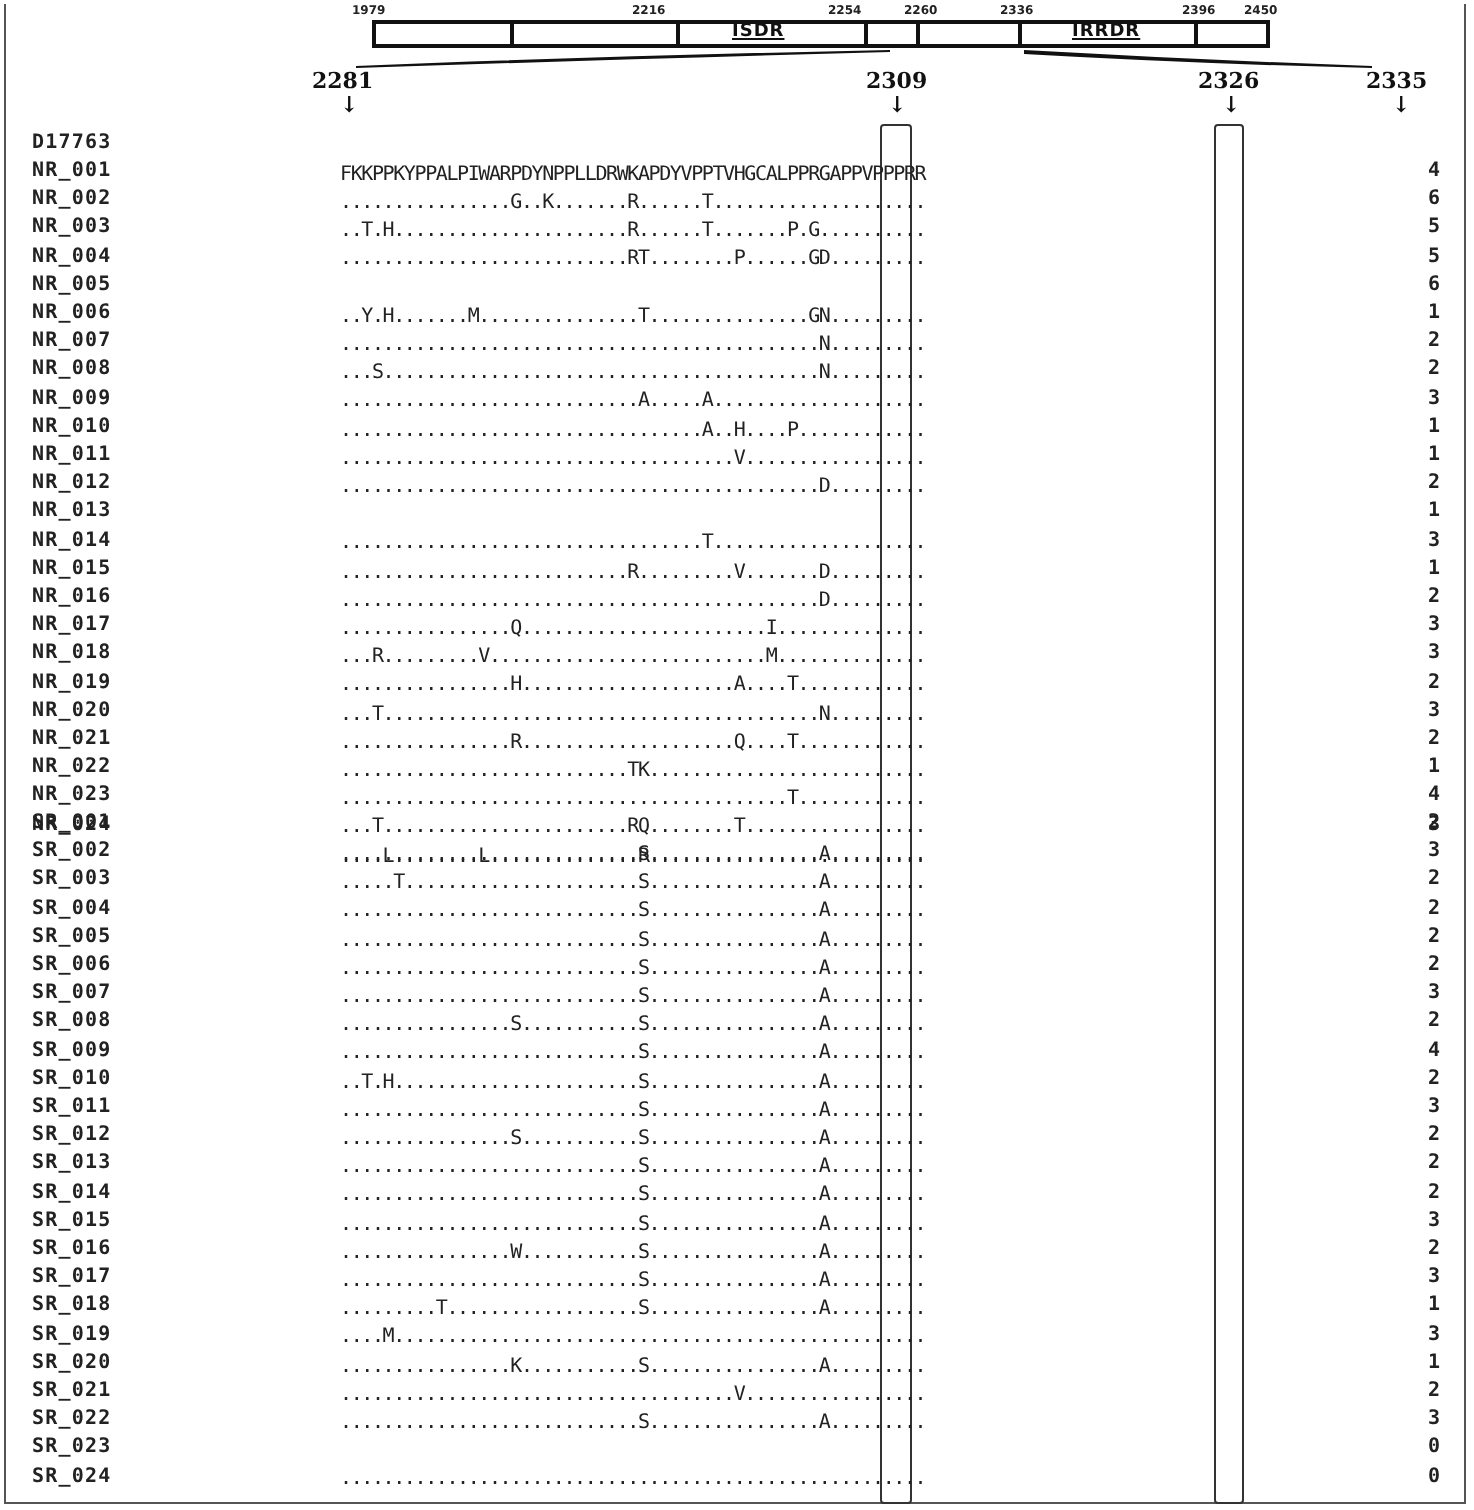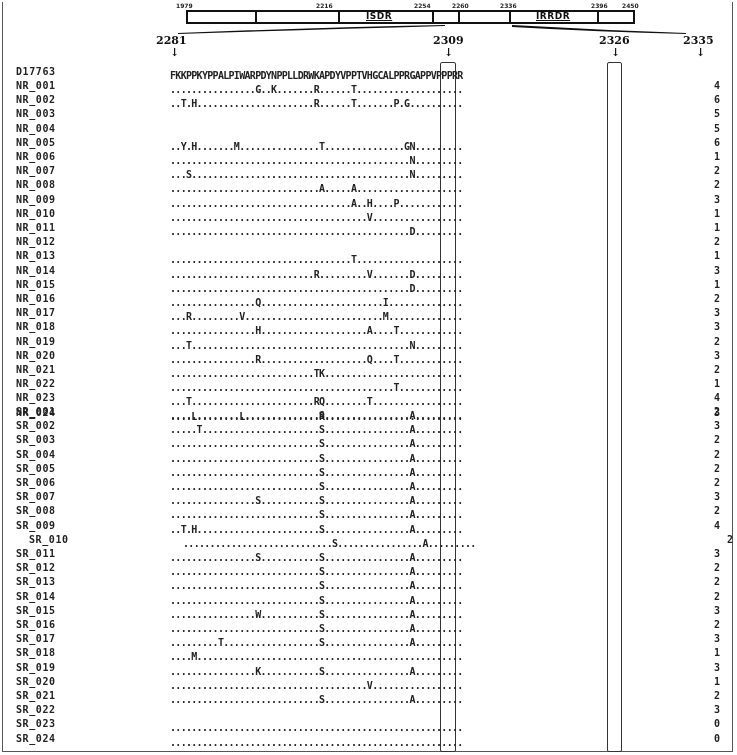--- a/index.html
+++ b/index.html
@@ -6,21 +6,21 @@
   body { width: 737px; height: 755px; position: relative; overflow: hidden; font-family: "DejaVu Serif", serif; color: #111; }
   .frame { position: absolute; left: 2px; top: 2px; width: 731px; height: 750px; border: 1px solid #555; border-top: none; box-sizing: border-box; }
   .mapbar { position: absolute; left: 186px; top: 10px; width: 449px; height: 14px; border: 2px solid #111; box-sizing: border-box; }
   .seg-div { position: absolute; top: 0; width: 2px; height: 100%; background: #111; }
   .seg-label { position: absolute; top: -1px; font-family: "DejaVu Sans", sans-serif; font-size: 9px; font-weight: bold; letter-spacing: 0.5px; text-decoration: underline; }
   .tick { position: absolute; top: 2px; font-family: "DejaVu Sans", sans-serif; font-size: 6px; font-weight: bold; color: #222; }
   .pos-label { position: absolute; top: 34px; font-family: "DejaVu Serif", serif; font-size: 11px; font-weight: bold; }
   .arrow { position: absolute; top: 48px; font-size: 11px; font-weight: bold; line-height: 10px; }
   .row { position: absolute; left: 0; height: 15px; width: 626px; }
   .row .name { position: absolute; left: 16px; top: 0; font-family: "DejaVu Sans Mono", monospace; font-size: 10px; font-weight: bold; letter-spacing: 0.6px; color: #222; }
-  .row .seq { position: absolute; left: 170px; top: 4px; font-family: "DejaVu Sans Mono", monospace; font-size: 10px; font-weight: bold; letter-spacing: -0.7px; white-space: pre; color: #222; }
+  .row .seq { position: absolute; left: 170px; top: 16px; font-family: "DejaVu Sans Mono", monospace; font-size: 10px; font-weight: normal; letter-spacing: -0.7px; white-space: pre; color: #222; }
   .row .count { position: absolute; left: 714px; top: 0; font-family: "DejaVu Sans Mono", monospace; font-size: 10px; font-weight: bold; color: #222; }
   .ref .seq { letter-spacing: -0.7px; }
   .box { position: absolute; border: 1.3px solid #333; border-radius: 2px; box-sizing: border-box; }
   svg.wedge { position: absolute; left: 0; top: 0; }
 </style>
 </head>
 <body>
 
 <div class="frame"></div>
 
@@ -71,20 +71,21 @@
       <span class="seq">................G..K.......R......T....................</span>
       <span class="count">4</span>
     </div>
     <div class="row" style="top: 94.2px;">
       <span class="name">NR_002</span>
       <span class="seq">..T.H......................R......T.......P.G..........</span>
       <span class="count">6</span>
     </div>
     <div class="row" style="top: 108.4px;">
       <span class="name">NR_003</span>
+      <span class="seq">...........................RT........P......GD.........</span>
       <span class="count">5</span>
     </div>
     <div class="row" style="top: 122.6px;">
       <span class="name">NR_004</span>
       <span class="count">5</span>
     </div>
     <div class="row" style="top: 136.8px;">
       <span class="name">NR_005</span>
       <span class="seq">..Y.H.......M...............T...............GN.........</span>
       <span class="count">6</span>
@@ -223,21 +224,21 @@
     <div class="row" style="top: 505.4px;">
       <span class="name">SR_008</span>
       <span class="seq">............................S................A.........</span>
       <span class="count">2</span>
     </div>
     <div class="row" style="top: 519.6px;">
       <span class="name">SR_009</span>
       <span class="seq">..T.H.......................S................A.........</span>
       <span class="count">4</span>
     </div>
-    <div class="row" style="top: 533.8px; margin-left: 13px;">
+    <div class="row" style="top: 533.8px;">
       <span class="name">SR_010</span>
       <span class="seq">............................S................A.........</span>
       <span class="count">2</span>
     </div>
     <div class="row" style="top: 548px;">
       <span class="name">SR_011</span>
       <span class="seq">................S...........S................A.........</span>
       <span class="count">3</span>
     </div>
     <div class="row" style="top: 562.2px;">

